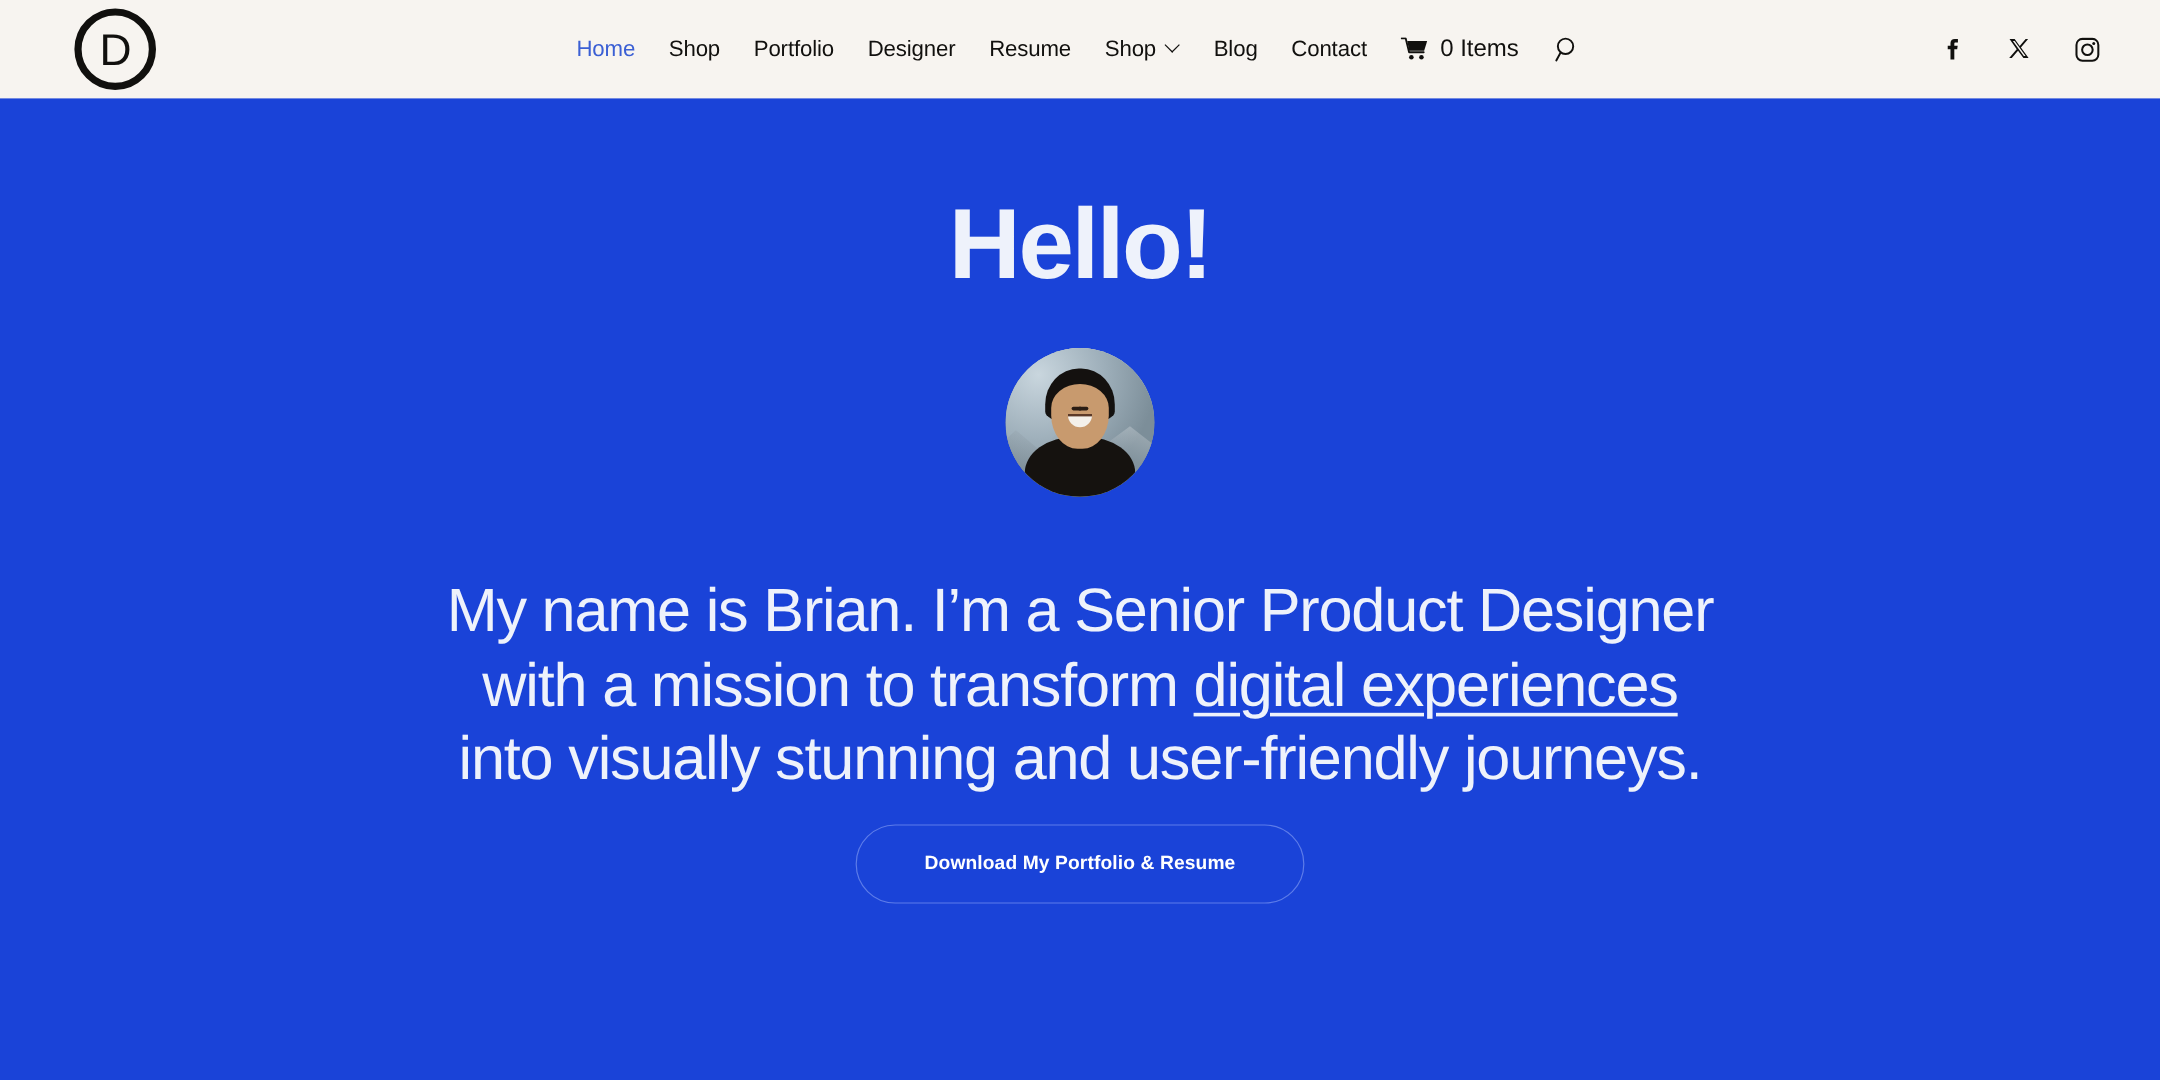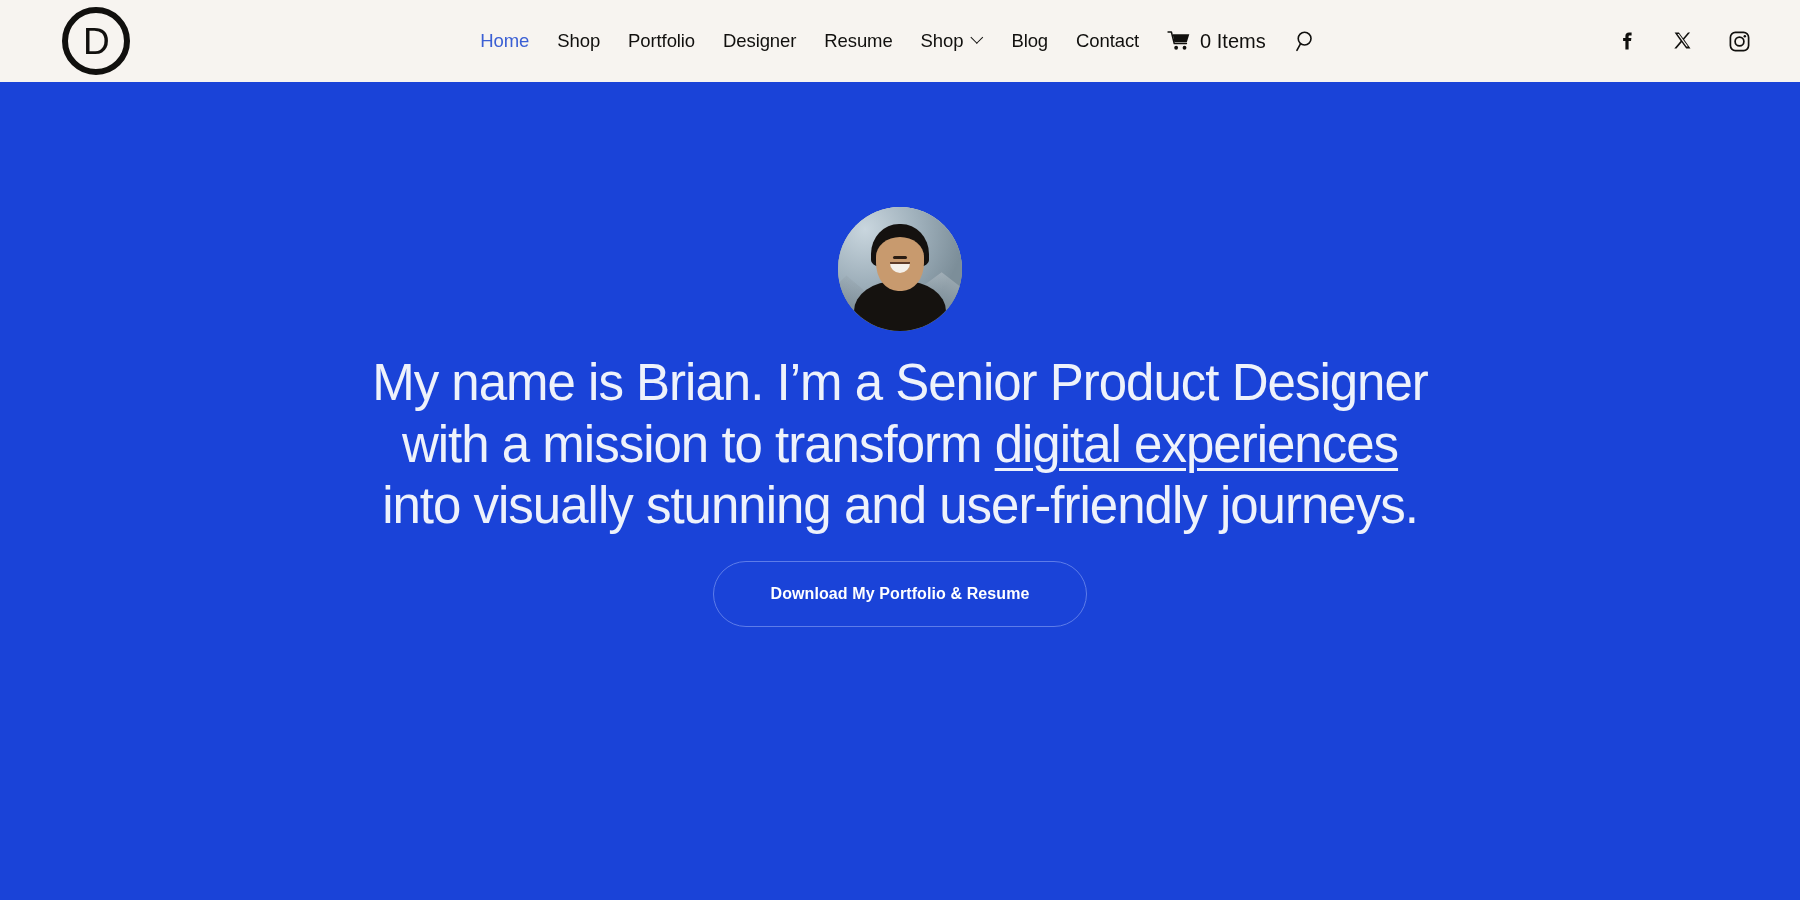--- a/index.html
+++ b/index.html
@@ -172,21 +172,21 @@
   .av-body {
     position:absolute;
     left:50%; bottom:0;
     transform:translateX(-50%);
     width:92px; height:40%;
     background:#15120f;
     border-radius:42px 42px 0 0 / 30px 30px 0 0;
   }
 
   .tagline {
-    margin-top:21px;
+    margin-top:64px;
     width:1070px;
     text-align:center;
     font-size:51px;
     font-weight:500;
     line-height:1.21;
     color:#eef2fb;
     letter-spacing:-1px;
   }
   .tagline u {
     text-decoration:underline;
@@ -265,20 +265,21 @@
         <rect x="1.4" y="1.4" width="18.2" height="18.2" rx="5" stroke="#11100e" stroke-width="1.7" fill="none"></rect>
         <circle cx="10.5" cy="10.5" r="4.4" stroke="#11100e" stroke-width="1.7" fill="none"></circle>
         <circle cx="15.8" cy="5.3" r="1.25" fill="#11100e"></circle>
       </svg>
     </span>
   </div>
 </header>
 
 <section class="hero">
 
+  <h1 class="hello">Hello!</h1>
 
   <div class="avatar">
     <div class="av-sky"></div>
     <div class="av-mtn"></div>
     <div class="av-body"></div>
     <div class="av-hair"></div>
     <div class="av-face">
       <span class="av-eye l"></span>
       <span class="av-eye r"></span>
       <span class="av-mouth"></span>

